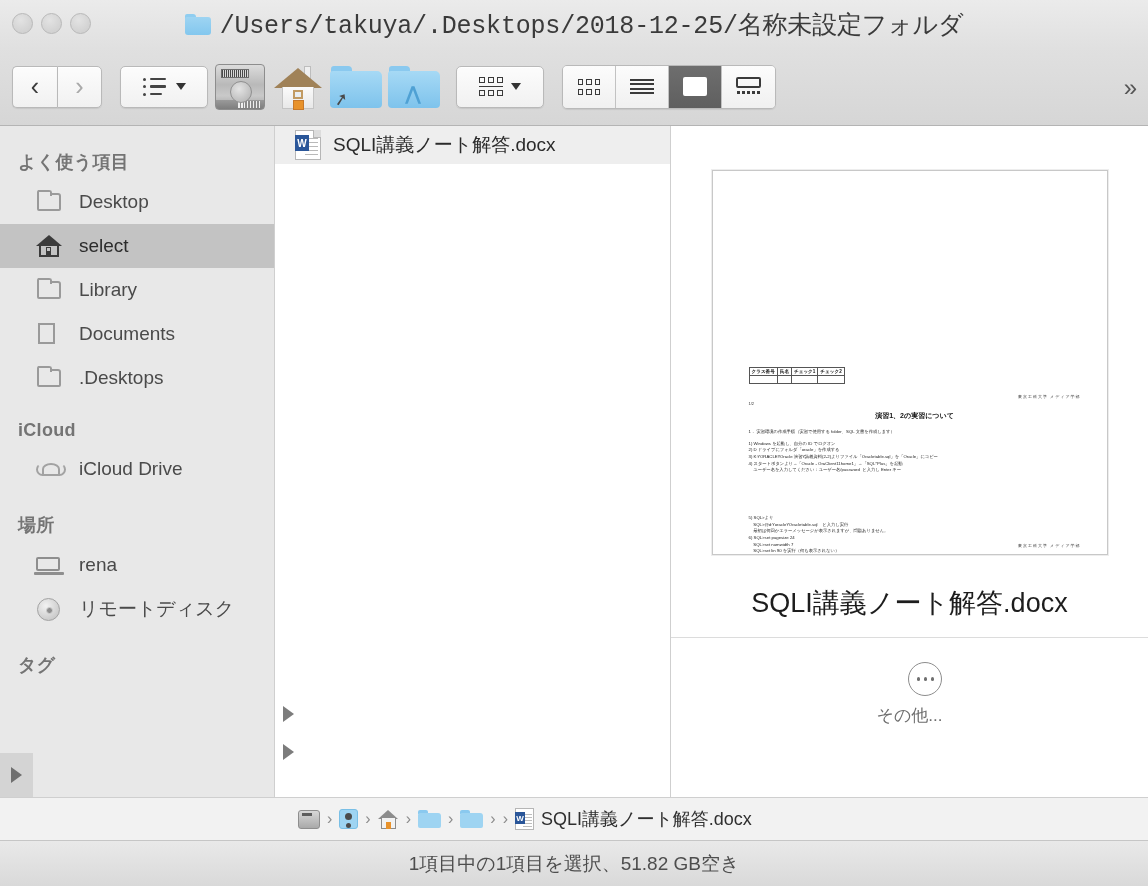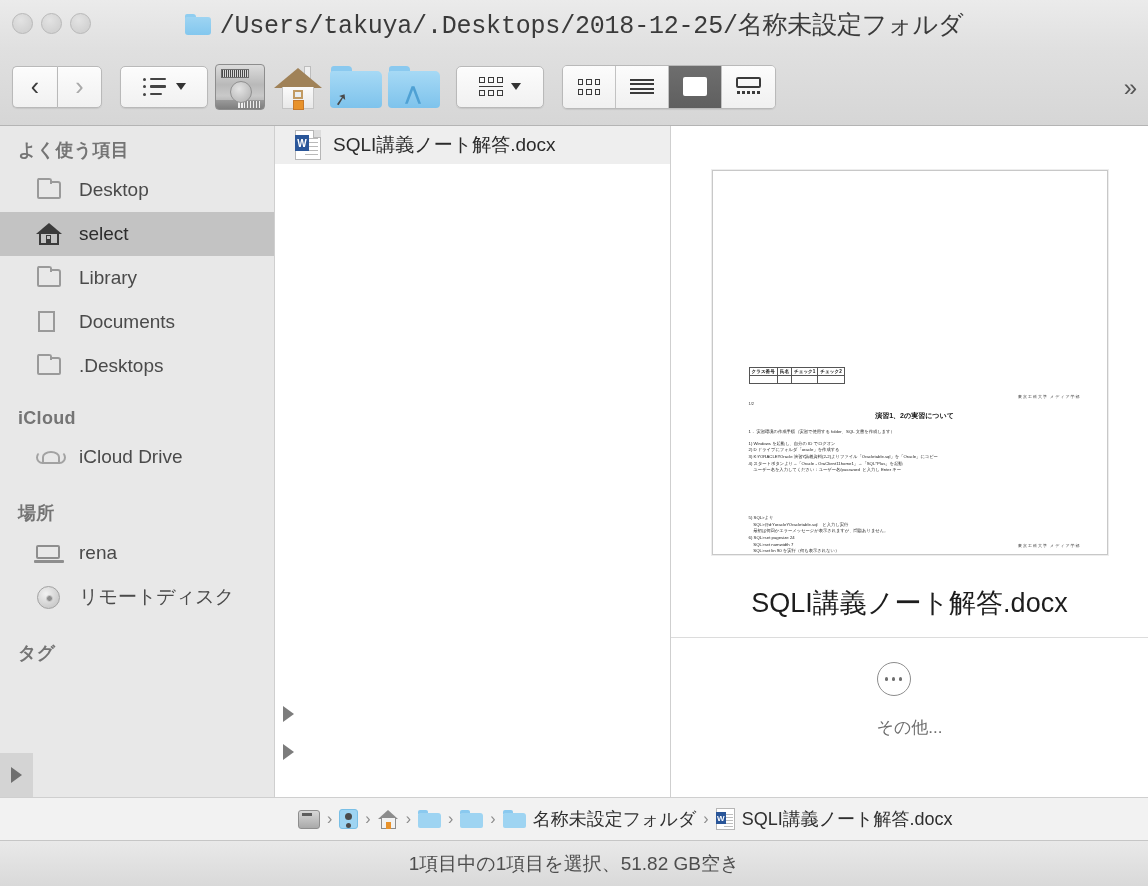--- a/index.html
+++ b/index.html
@@ -119,21 +119,21 @@
   .ic-cover q:before,.ic-cover q:after{content:none;}
   .ic-cover .dd{display:flex;gap:2px;}
   .ic-cover .dd e{width:3px;height:3px;background:#3a3a3a;display:block;}
   .overflow { position:absolute; right: 14px; top: 26px; font-size: 24px; color:#555; letter-spacing:-3px;}
 
   
   .body-area { flex: 1 1 auto; display: flex; position: relative; min-height: 0; }
 
   
   .sidebar { width: 275px; flex: 0 0 275px; background: #e8e8e8;
-      border-right: 1px solid #cfcfcf; padding-top: 4px; position: relative; }
+      border-right: 1px solid #cfcfcf; padding-top: 16px; position: relative; }
   .sec-head { font-size: 18px; color: #747474; font-weight: bold; padding: 8px 0 6px 18px; letter-spacing:.3px;}
   .sb-row { height: 44px; display: flex; align-items: center; padding-left: 36px; gap: 17px; }
   .sb-row.sel { background: #c3c3c3; }
   .sb-label { font-size: 19px; color: #4a4a4a; white-space: nowrap; }
   .sb-row.sel .sb-label { color: #2c2c2c; }
   .sb-ic { width: 26px; height: 24px; flex: 0 0 26px; position: relative; }
 
   .ic-folder-o { position:absolute; left:1px; top:3px; width:24px;height:18px;
       border:2px solid #9a9a9a; border-radius:1px 3px 2px 2px; background:#e8e8e8;}
   .ic-folder-o:before{content:"";position:absolute;left:-2px;top:-5px;width:11px;height:4px;
@@ -187,21 +187,21 @@
       font-family:"Liberation Sans", sans-serif; white-space:nowrap; }
   .mini-table td.h { font-weight:bold; }
   .doc-hdr { font-size:4px; color:#333; text-align:right; letter-spacing:1px; margin-bottom:2px;}
   .doc-pn { font-size:4px; color:#333; }
   .doc-title { font-size:7px; font-weight:bold; text-align:center; margin:5px 0 8px; color:#111; }
   .doc-p { font-size:4.3px; color:#222; line-height:1.55; margin-bottom:5px; white-space:pre-wrap; }
   .doc-ftr { position:absolute; left:0; right:26px; bottom:6px; font-size:4px; text-align:right;
       color:#333; letter-spacing:1px;}
   .prev-title { font-size: 27px; color:#1d1d1d; margin-top: 30px; white-space:nowrap; }
   .prev-sep { width:100%; height:1px; background:#dcdcdc; margin-top: 16px; }
-  .more-wrap { margin-top: 24px; display:flex; flex-direction:column; align-items:flex-start; gap:20px;}
+  .more-wrap { margin-top: 24px; display:flex; flex-direction:column; align-items:flex-end; gap:8px;}
   .more-circle { width:34px;height:34px;border:1.6px solid #8d8d8d;border-radius:50%;
       display:flex;align-items:center;justify-content:center;gap:3.5px;}
   .more-circle i{width:3.6px;height:3.6px;border-radius:50%;background:#6f6f6f;display:block;}
   .more-label { font-size:17px; color:#6d6d6d; }
 
   
   .pathbar { height: 43px; flex:0 0 43px; background:#f2f2f2; border-top:1px solid #cfcfcf;
      display:flex; align-items:center; padding-left: 298px; gap:7px; }
   .pb-item { display:flex; align-items:center; gap:7px; }
   .pb-sep { color:#8d8d8d; font-size:16px; }
@@ -541,27 +541,20 @@
         </span>
     </div>
     <span class="pb-sep">›</span>
     <div class="pb-item">
       <span class="pb-fold">
           <span class="t"></span>
           <span class="b"></span>
         </span>
     </div>
     <span class="pb-sep">›</span>
-    <div class="pb-item">
-      <span class="pb-fold">
-          <span class="t"></span>
-          <span class="b"></span>
-        </span>
-      <span class="pb-lab">名称未設定フォルダ</span>
-    </div>
     <span class="pb-sep">›</span>
     <div class="pb-item">
       <span class="pb-docx">
           <span class="pg"></span>
           <span class="ln"></span>
           <span class="w">W</span>
         </span>
       <span class="pb-lab">SQLI講義ノート解答.docx</span>
     </div>
   </div>

